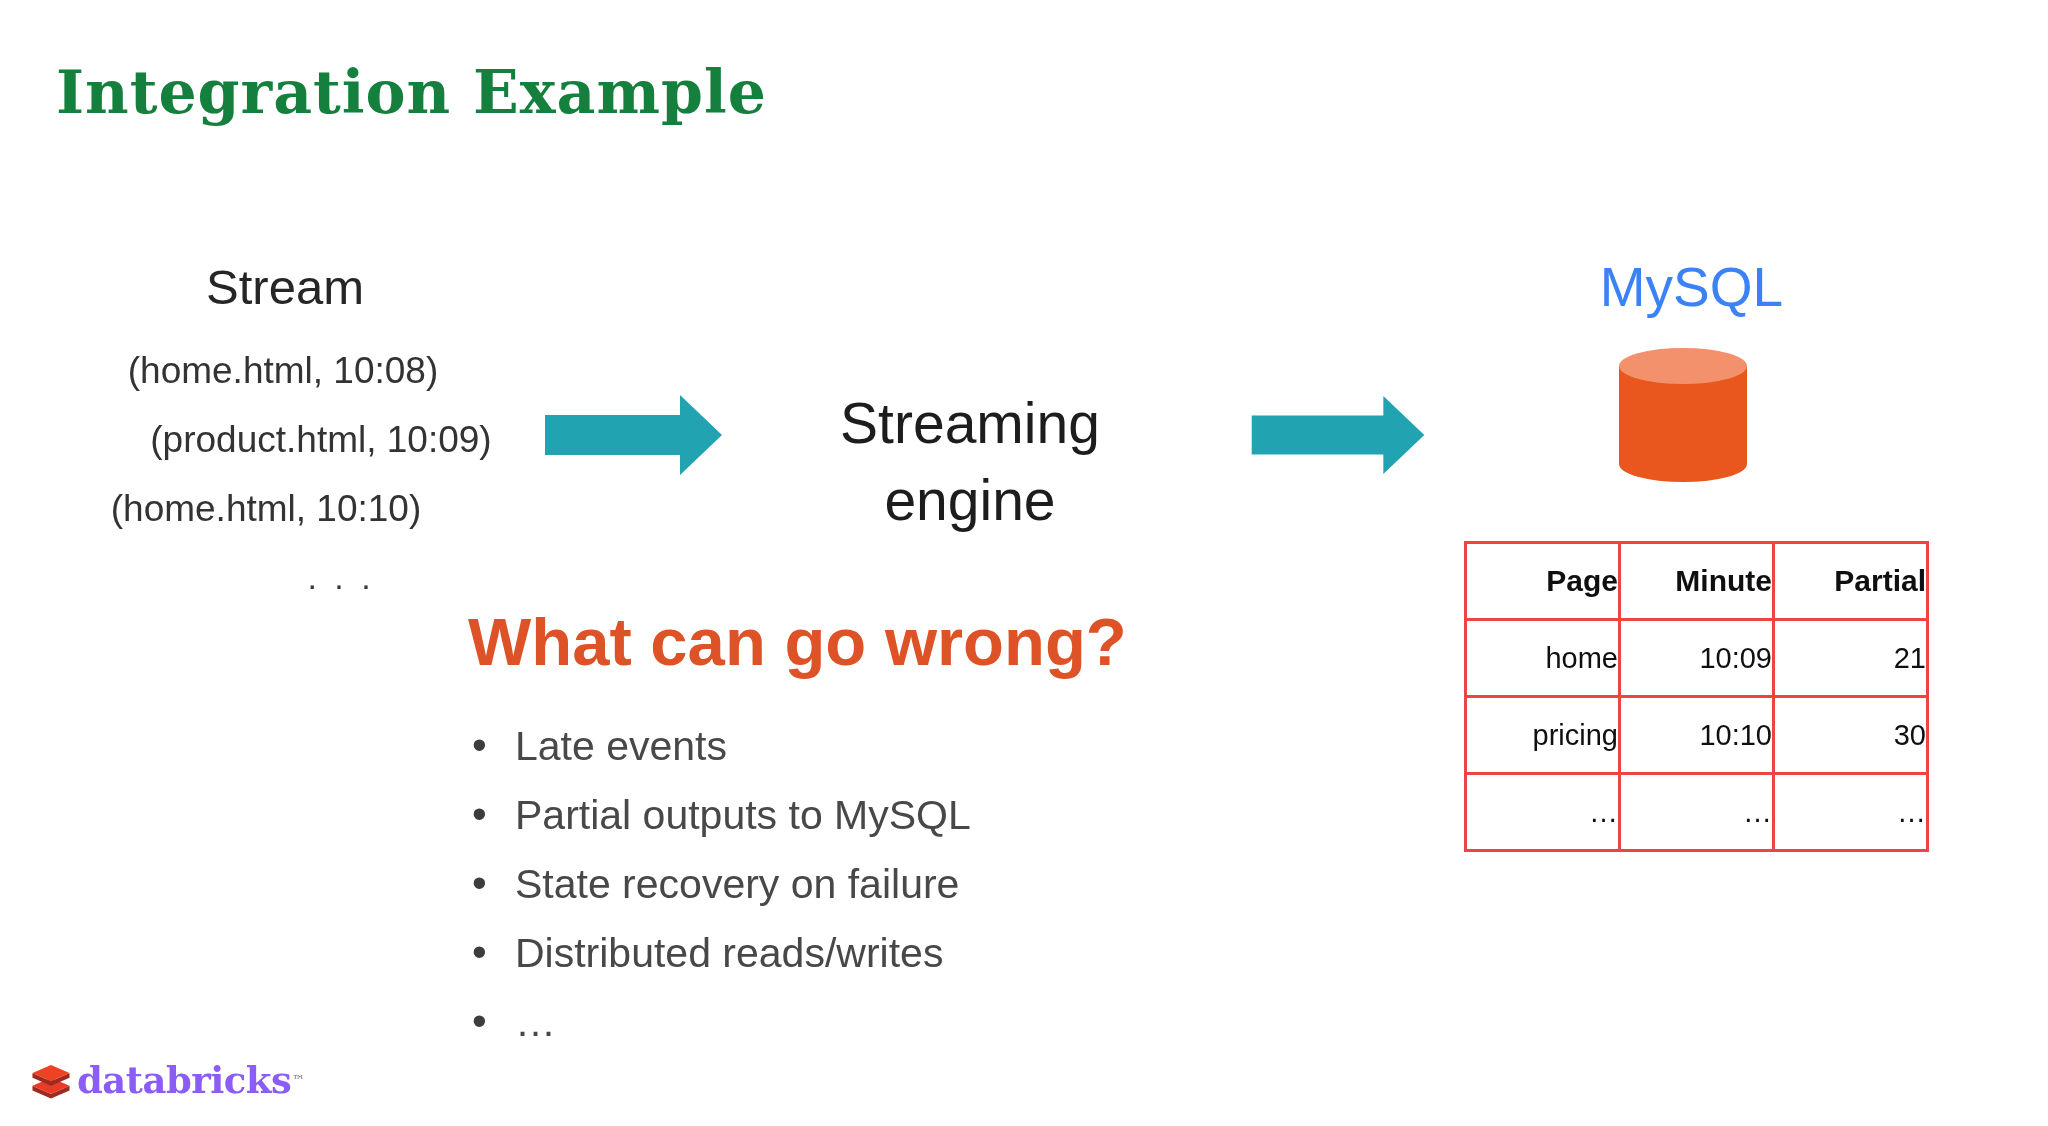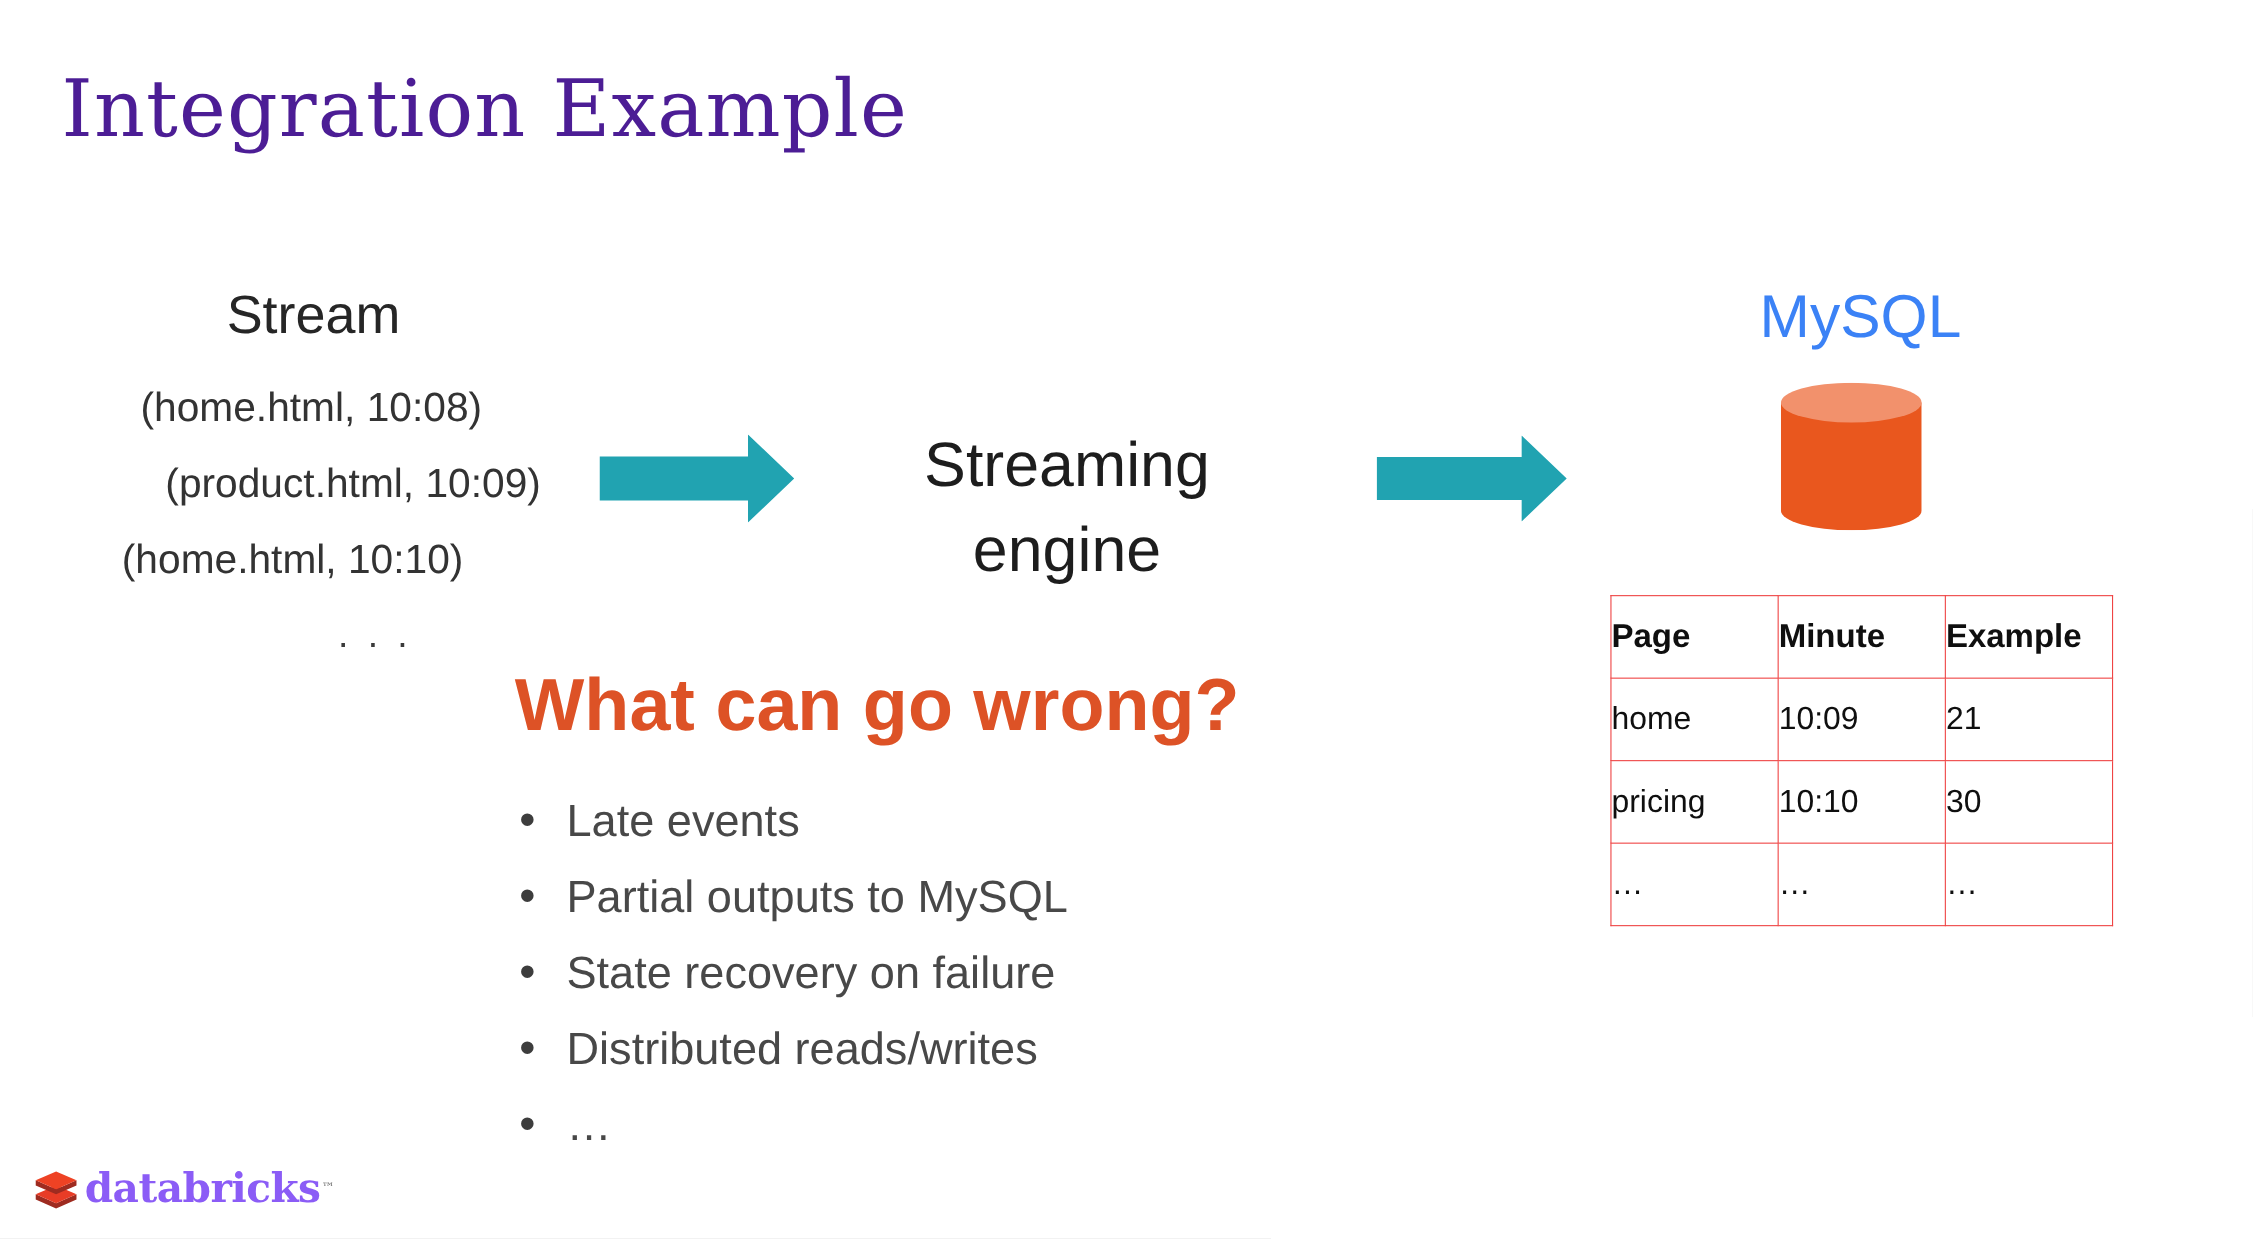--- a/index.html
+++ b/index.html
@@ -3,22 +3,22 @@
 <meta charset="utf-8">
 <style>
   html,body{margin:0;padding:0;background:#e9e9e9;}
   .slide{
     position:relative;width:2048px;height:1126px;background:#ffffff;overflow:hidden;
     font-family:"Liberation Sans",sans-serif;color:#333;
   }
   
   .slide-title{
     position:absolute;left:56px;top:58px;margin:0;
-    font-family:"DejaVu Serif",serif;font-weight:400;font-size:72px;line-height:1.15;
-    letter-spacing:1px;color:#4c1d95;white-space:nowrap;
+    font-family:"DejaVu Serif",serif;font-weight:700;font-size:60px;line-height:1.15;
+    letter-spacing:1px;color:#15803d;white-space:nowrap;
   }
   
   .stream{position:absolute;left:55px;top:256px;width:460px;text-align:center;}
   .stream-heading{font-size:49px;font-weight:400;color:#262626;line-height:62px;margin-bottom:18px;}
   .stream-line{font-size:37px;font-weight:300;color:#333;line-height:69px;white-space:nowrap;}
   .sl-1{transform:translateX(-2px);}
   .sl-2{transform:translateX(36px);}
   .sl-3{transform:translateX(-19px);}
   .sl-more{transform:translateX(56px);letter-spacing:4px;font-size:34px;color:#3a3a3a;}
   
@@ -29,21 +29,21 @@
   
   .engine-label{position:absolute;left:770px;top:385px;width:400px;text-align:center;
     font-size:57px;font-weight:300;color:#1d1d1d;line-height:77px;}
   
   .mysql-label{position:absolute;left:1583px;top:256px;width:200px;text-align:right;
     font-size:55px;font-weight:300;color:#3b82f6;line-height:62px;}
   .cylinder{position:absolute;left:1619px;top:348px;}
   
   .visits-table{position:absolute;left:1464px;top:541px;border-collapse:collapse;background:#fff;}
   .visits-table th,.visits-table td{
-    width:151px;height:74px;border:1px solid #ef4444;text-align:left;vertical-align:middle;
+    width:151px;height:74px;border:3px solid #ef4444;text-align:right;vertical-align:middle;
     font-family:"Liberation Sans",sans-serif;color:#0f0f0f;padding:0;
   }
   .visits-table th{font-size:30px;font-weight:700;}
   .visits-table td{font-size:29px;font-weight:400;}
   
   .question-heading{position:absolute;left:468px;top:602px;margin:0;
     font-size:67px;font-weight:700;color:#dd5226;line-height:80px;white-space:nowrap;}
   .issues{position:absolute;left:468px;top:712px;margin:0;padding:0;list-style:none;}
   .issues li{position:relative;padding-left:47px;font-size:41px;font-weight:300;
     color:#484848;line-height:69px;white-space:nowrap;}
@@ -94,21 +94,21 @@
       <path d="M0,18 L0,116 A64,18 0 0 0 128,116 L128,18 Z" fill="#e9571e"></path>
       <ellipse cx="64" cy="18" rx="64" ry="18" fill="#f2916c"></ellipse>
     </svg>
   </div>
 
   <table class="visits-table">
     <thead>
       <tr>
         <th>Page</th>
         <th>Minute</th>
-        <th>Example</th>
+        <th>Partial</th>
       </tr>
     </thead>
     <tbody>
       <tr>
         <td>home</td>
         <td>10:09</td>
         <td>21</td>
       </tr>
       <tr>
         <td>pricing</td>

